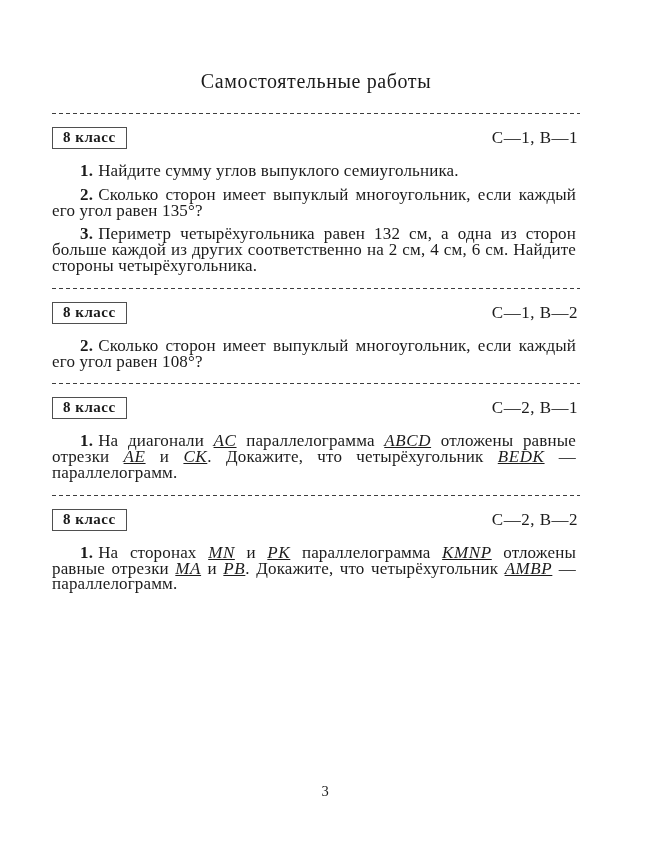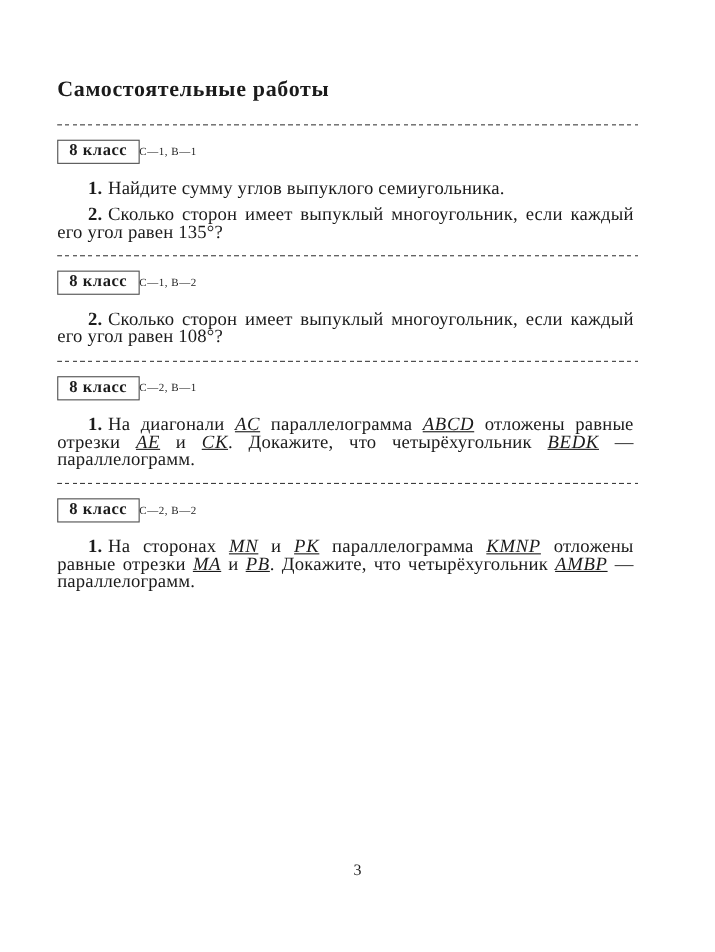--- a/index.html
+++ b/index.html
@@ -10,52 +10,53 @@
     color: #1b1b1b;
     font-family: "Liberation Serif", "DejaVu Serif", serif;
     position: relative;
     overflow: hidden;
   }
   .sheet {
     padding: 0 70px 0 52px; 
   }
   .doc-title {
     padding-top: 70px;
+    text-align: center;
     font-size: 20px;
     letter-spacing: 0.6px;
     color: #1b1b1b;
     white-space: nowrap;
-    font-weight: bold;
   }
   .sep {
     height: 1px;
     margin-top: 14px;
     background: repeating-linear-gradient(
       to right,
       #3d3d3d 0px, #3d3d3d 4px,
       transparent 4px, transparent 7px
     );
   }
   .sep-first { margin-top: 20px; }
   .sec-header {
     margin-top: 13px;
     display: flex;
+    justify-content: space-between;
     align-items: center;
     height: 22px;
   }
   .grade-box {
     border: 1px solid #4f4f4f;
     padding: 1px 10px 2px 10px;
     font-weight: bold;
     font-size: 15px;
     letter-spacing: 0.5px;
     background: #ffffff;
   }
   .variant {
-    font-size: 10px;
+    font-size: 17px;
     letter-spacing: 0.5px;
     padding-right: 2px;
   }
   .problems { margin-top: 3px; }
   .prob {
     margin: 8px 4px 0 0;
     font-size: 17px;
     line-height: 15.8px;
     text-align: justify;
     text-indent: 28px;
@@ -89,20 +90,21 @@
 
   <div id="sections">
       <div class="sep sep-first"></div>
       <div class="sec-header">
         <div class="grade-box"><span>8 класс</span></div>
         <div class="variant">С—1, В—1</div>
       </div>
       <div class="problems">
         <p class="prob"><span class="num">1.</span><span>Найдите сумму углов выпуклого семиугольника.</span></p>
         <p class="prob"><span class="num">2.</span><span>Сколько сторон имеет выпуклый многоугольник, если каждый его угол равен 135°?</span></p>
+        <p class="prob"><span class="num">3.</span><span>Периметр четырёхугольника равен 132 см, а одна из сторон больше каждой из других соответственно на 2 см, 4 см, 6 см. Найдите стороны четырёхугольника.</span></p>
       </div>
       <div class="sep"></div>
       <div class="sec-header">
         <div class="grade-box"><span>8 класс</span></div>
         <div class="variant">С—1, В—2</div>
       </div>
       <div class="problems">
         <p class="prob"><span class="num">2.</span><span>Сколько сторон имеет выпуклый многоугольник, если каждый его угол равен 108°?</span></p>
       </div>
       <div class="sep"></div>

